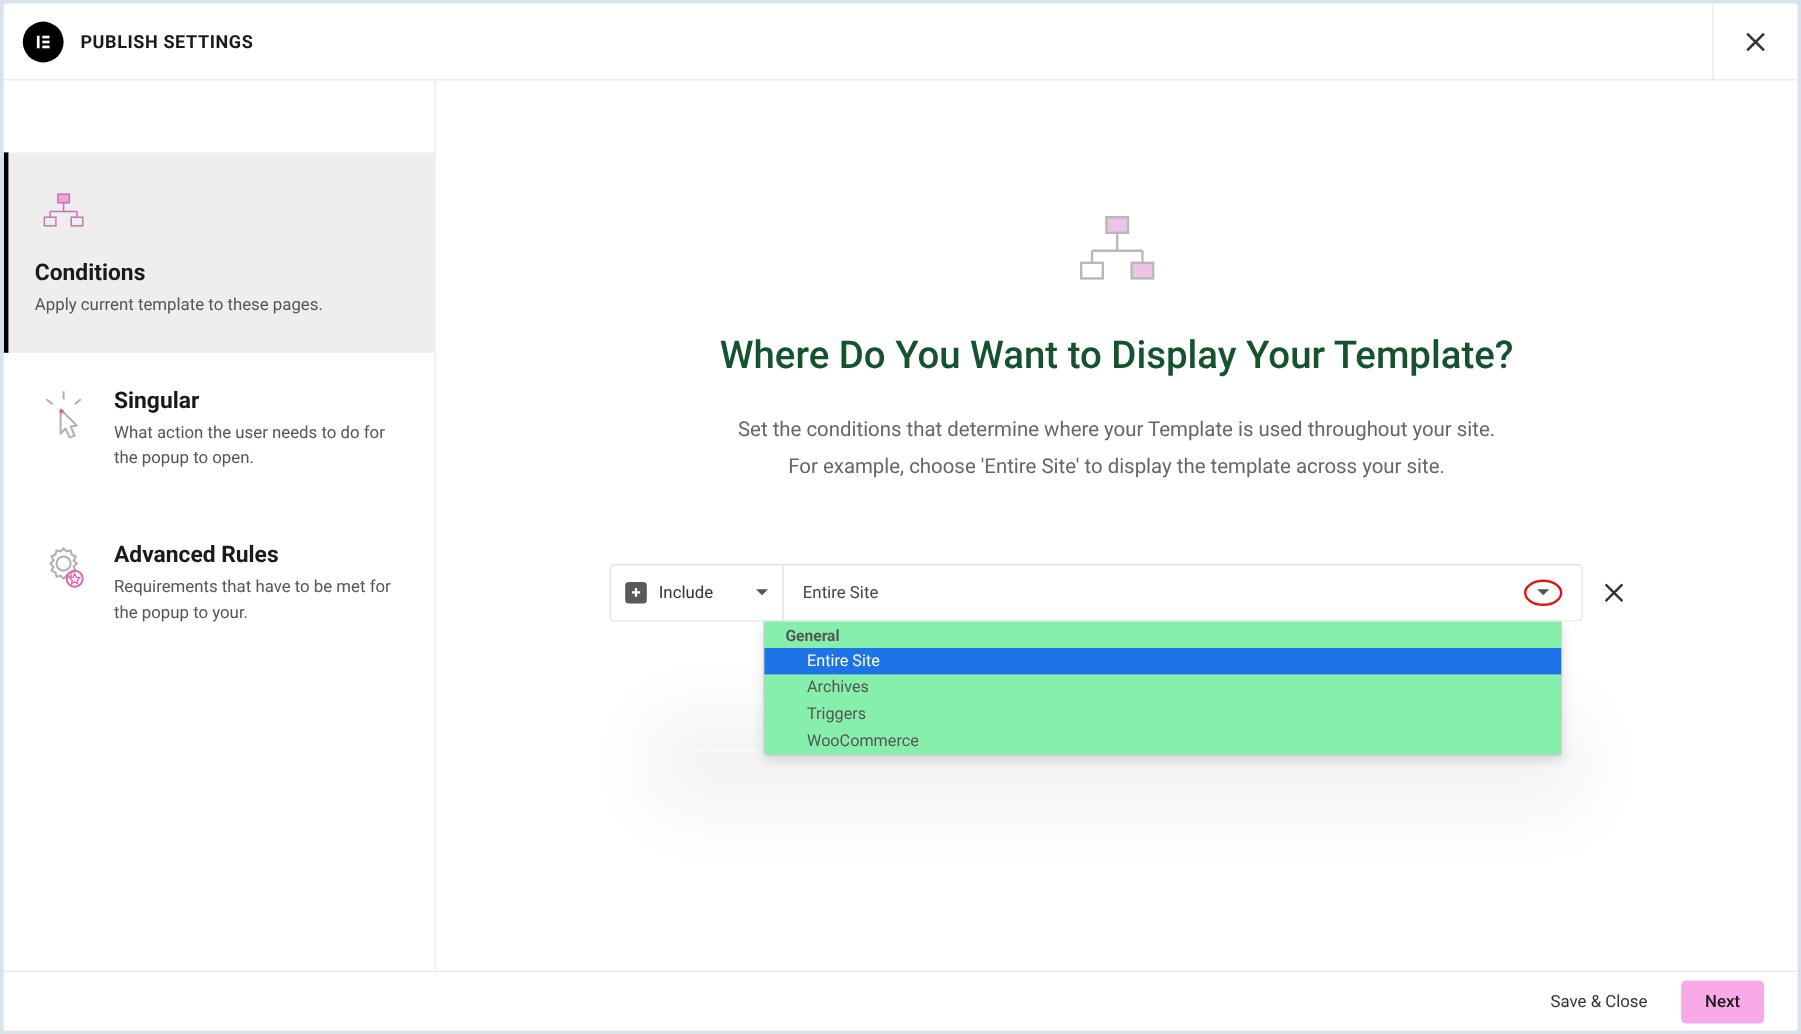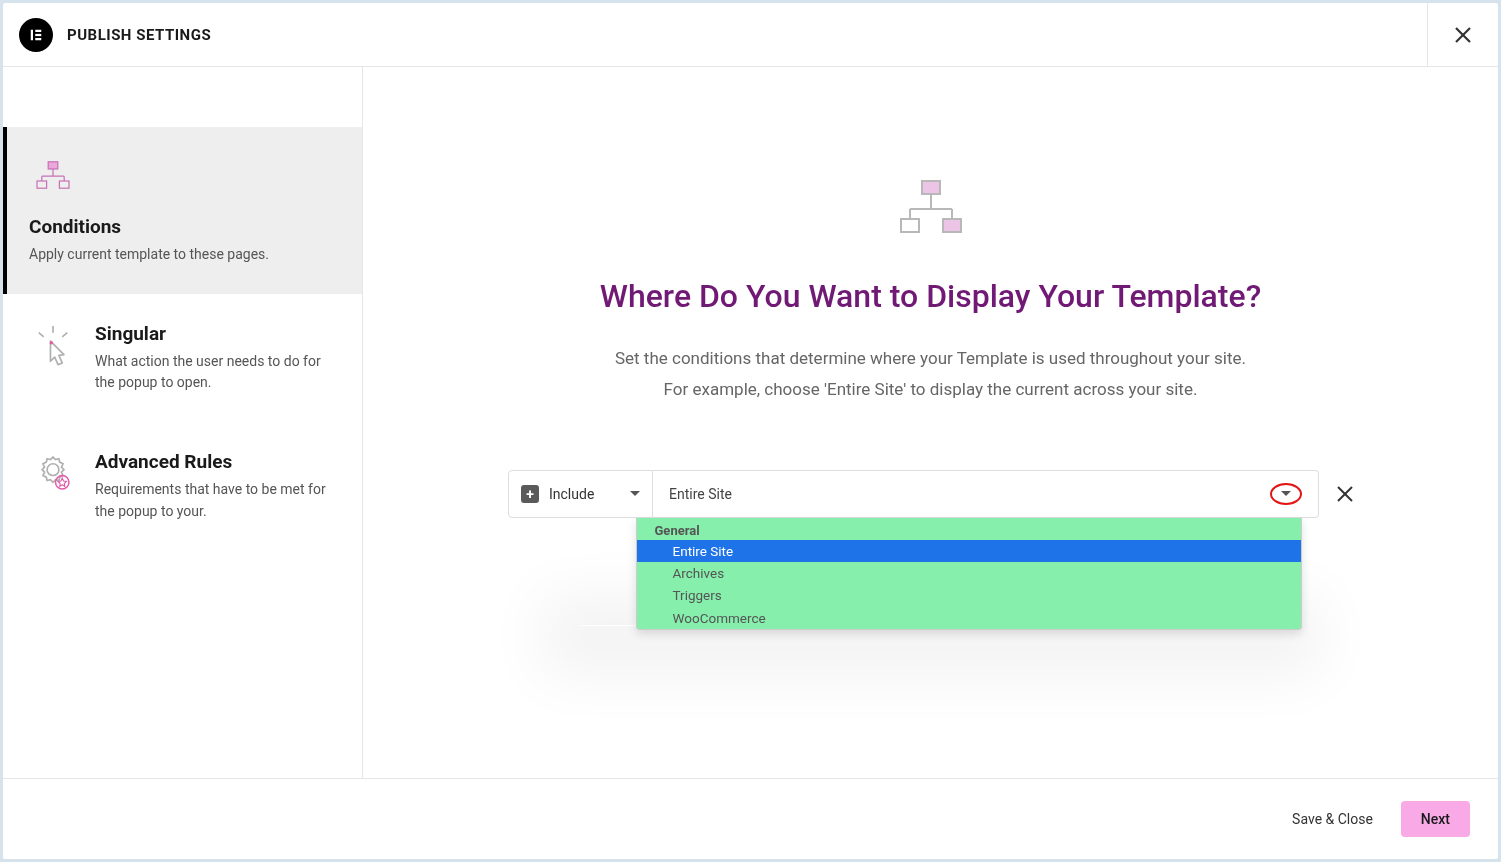--- a/index.html
+++ b/index.html
@@ -118,21 +118,21 @@
       padding: 0 40px;
     }
     .hero-icon {
       margin-bottom: 36px;
       display: flex;
       justify-content: center;
     }
     .main-heading {
       font-size: 32px;
       font-weight: 500;
-      color: #701a75;
+      color: #14532d;
       margin-bottom: 28px;
     }
     .main-sub {
       font-size: 17px;
       color: #666;
       line-height: 1.85;
       margin-bottom: 64px;
     }
     .condition-row {
       display: flex;
@@ -247,21 +247,21 @@
       z-index: 1;
     }
     .shadow-area {
       box-shadow: 0 10px 60px 40px rgba(0,0,0,0.05);
       height: 1px;
       width: 700px;
       margin: 0 auto;
       margin-top: -1px;
     }
     .footer {
-      height: 81px;
+      height: 50px;
       border-top: 1px solid #e6e6e6;
       display: flex;
       align-items: center;
       justify-content: flex-end;
       padding: 0 28px;
       gap: 28px;
     }
     .save-close {
       font-size: 14px;
       color: #333;
@@ -365,21 +365,21 @@
             <line x1="14" y1="32" x2="56" y2="32" stroke="#b8b8b8" stroke-width="2"></line>
             <line x1="14" y1="32" x2="14" y2="42" stroke="#b8b8b8" stroke-width="2"></line>
             <line x1="56" y1="32" x2="56" y2="42" stroke="#b8b8b8" stroke-width="2"></line>
             <rect x="5" y="42" width="18" height="13" fill="none" stroke="#b8b8b8" stroke-width="2"></rect>
             <rect x="47" y="42" width="18" height="13" fill="#ecc4e5" stroke="#b8b8b8" stroke-width="2"></rect>
           </svg>
         </div>
         <h1 class="main-heading">Where Do You Want to Display Your Template?</h1>
         <p class="main-sub">
           <span>Set the conditions that determine where your Template is used throughout your site.</span><br>
-          <span>For example, choose 'Entire Site' to display the current across your site.</span>
+          <span>For example, choose 'Entire Site' to display the template across your site.</span>
         </p>
 
         <div class="condition-row">
           <div class="include-select">
             <div class="include-left">
               <div class="plus-badge">+</div>
               <span class="include-label">Include</span>
             </div>
             <div class="caret-down"></div>
           </div>

